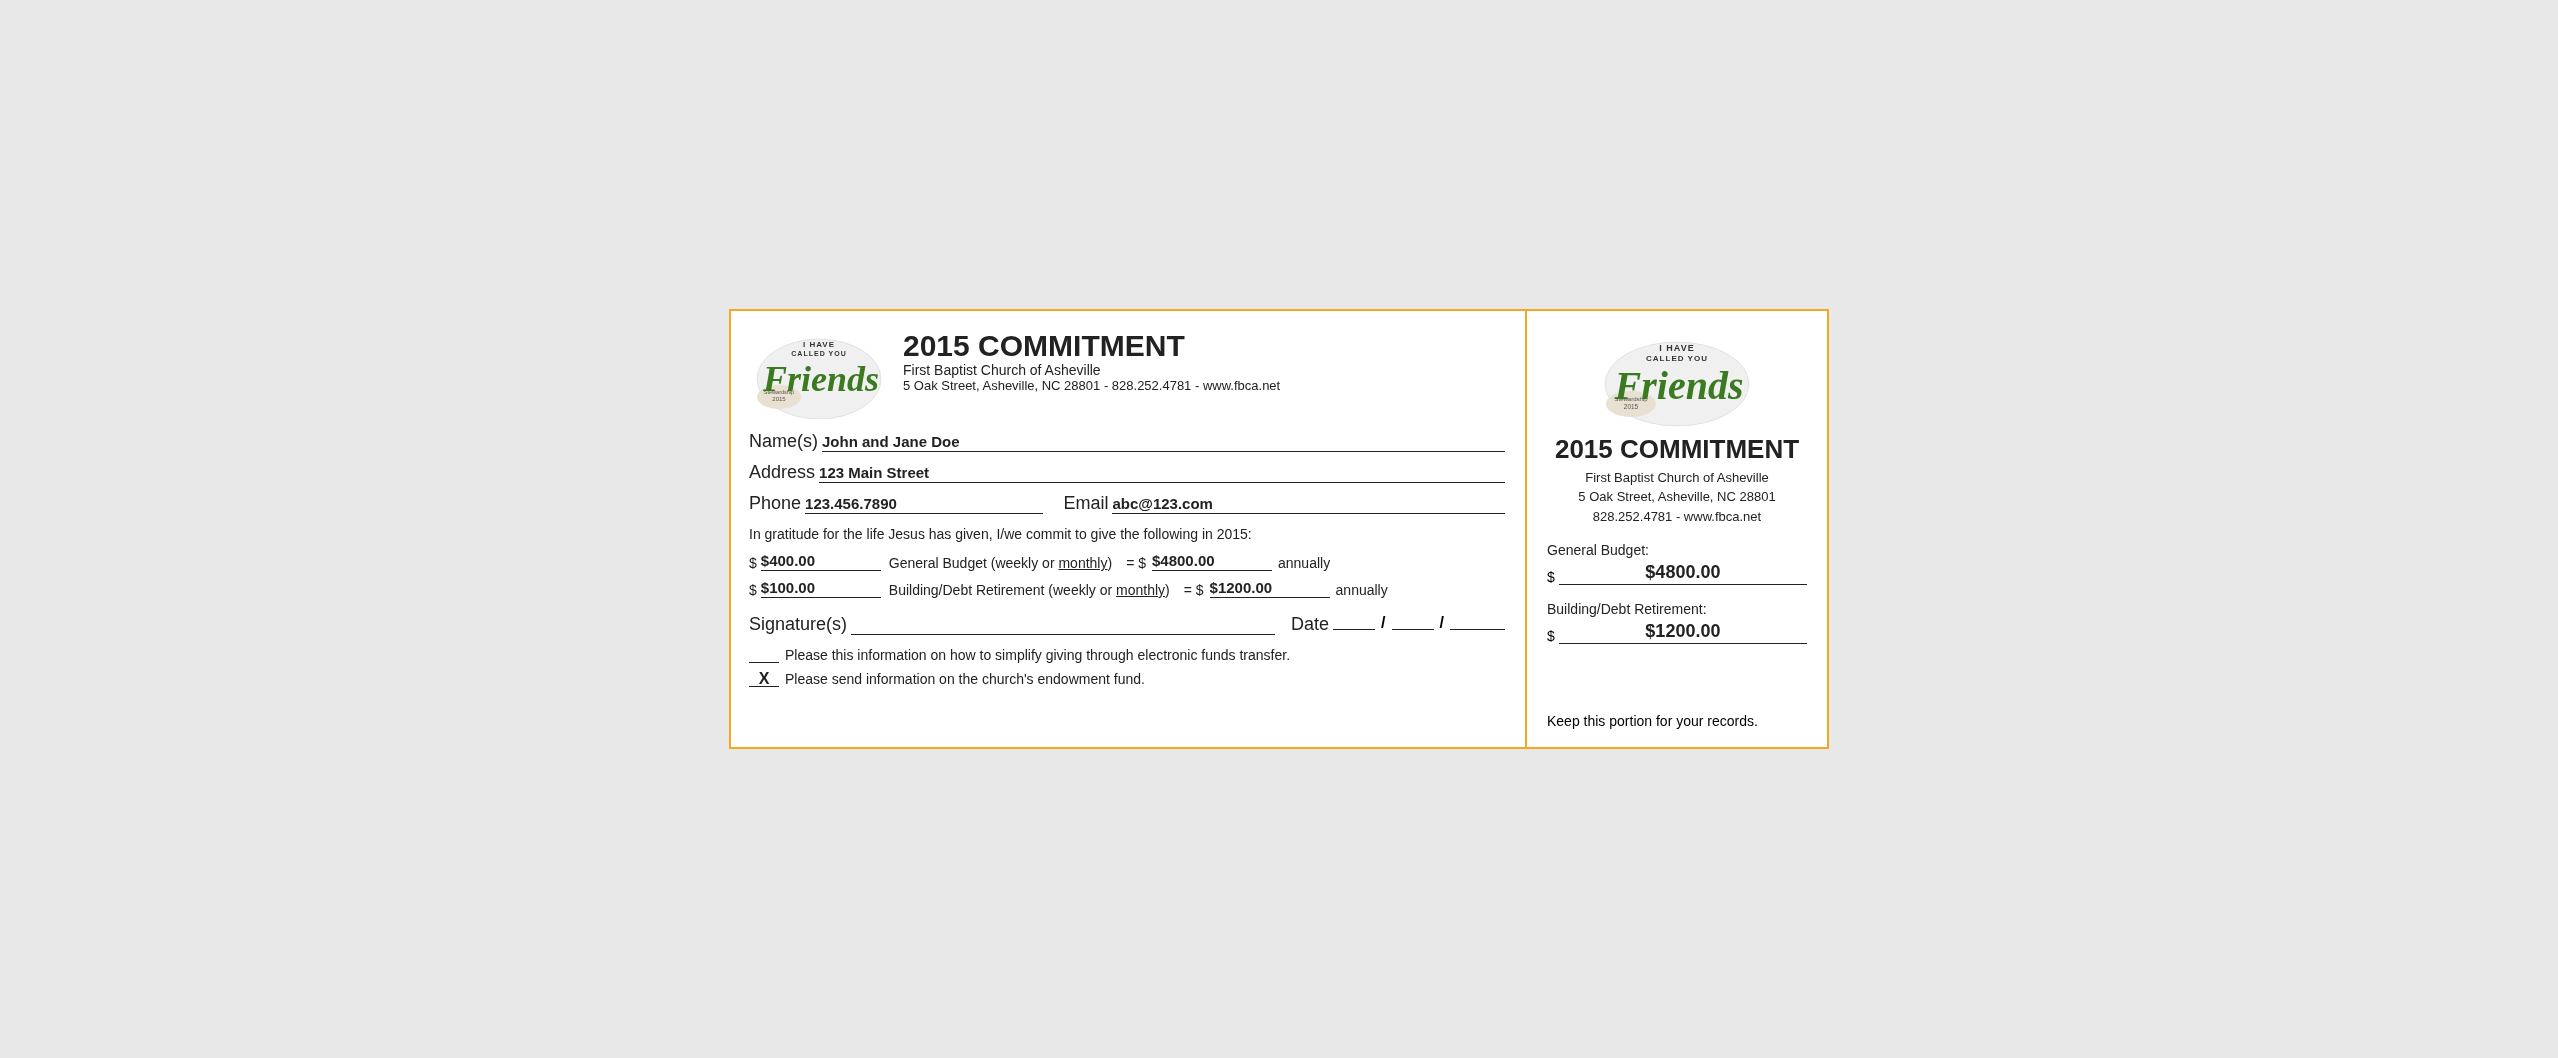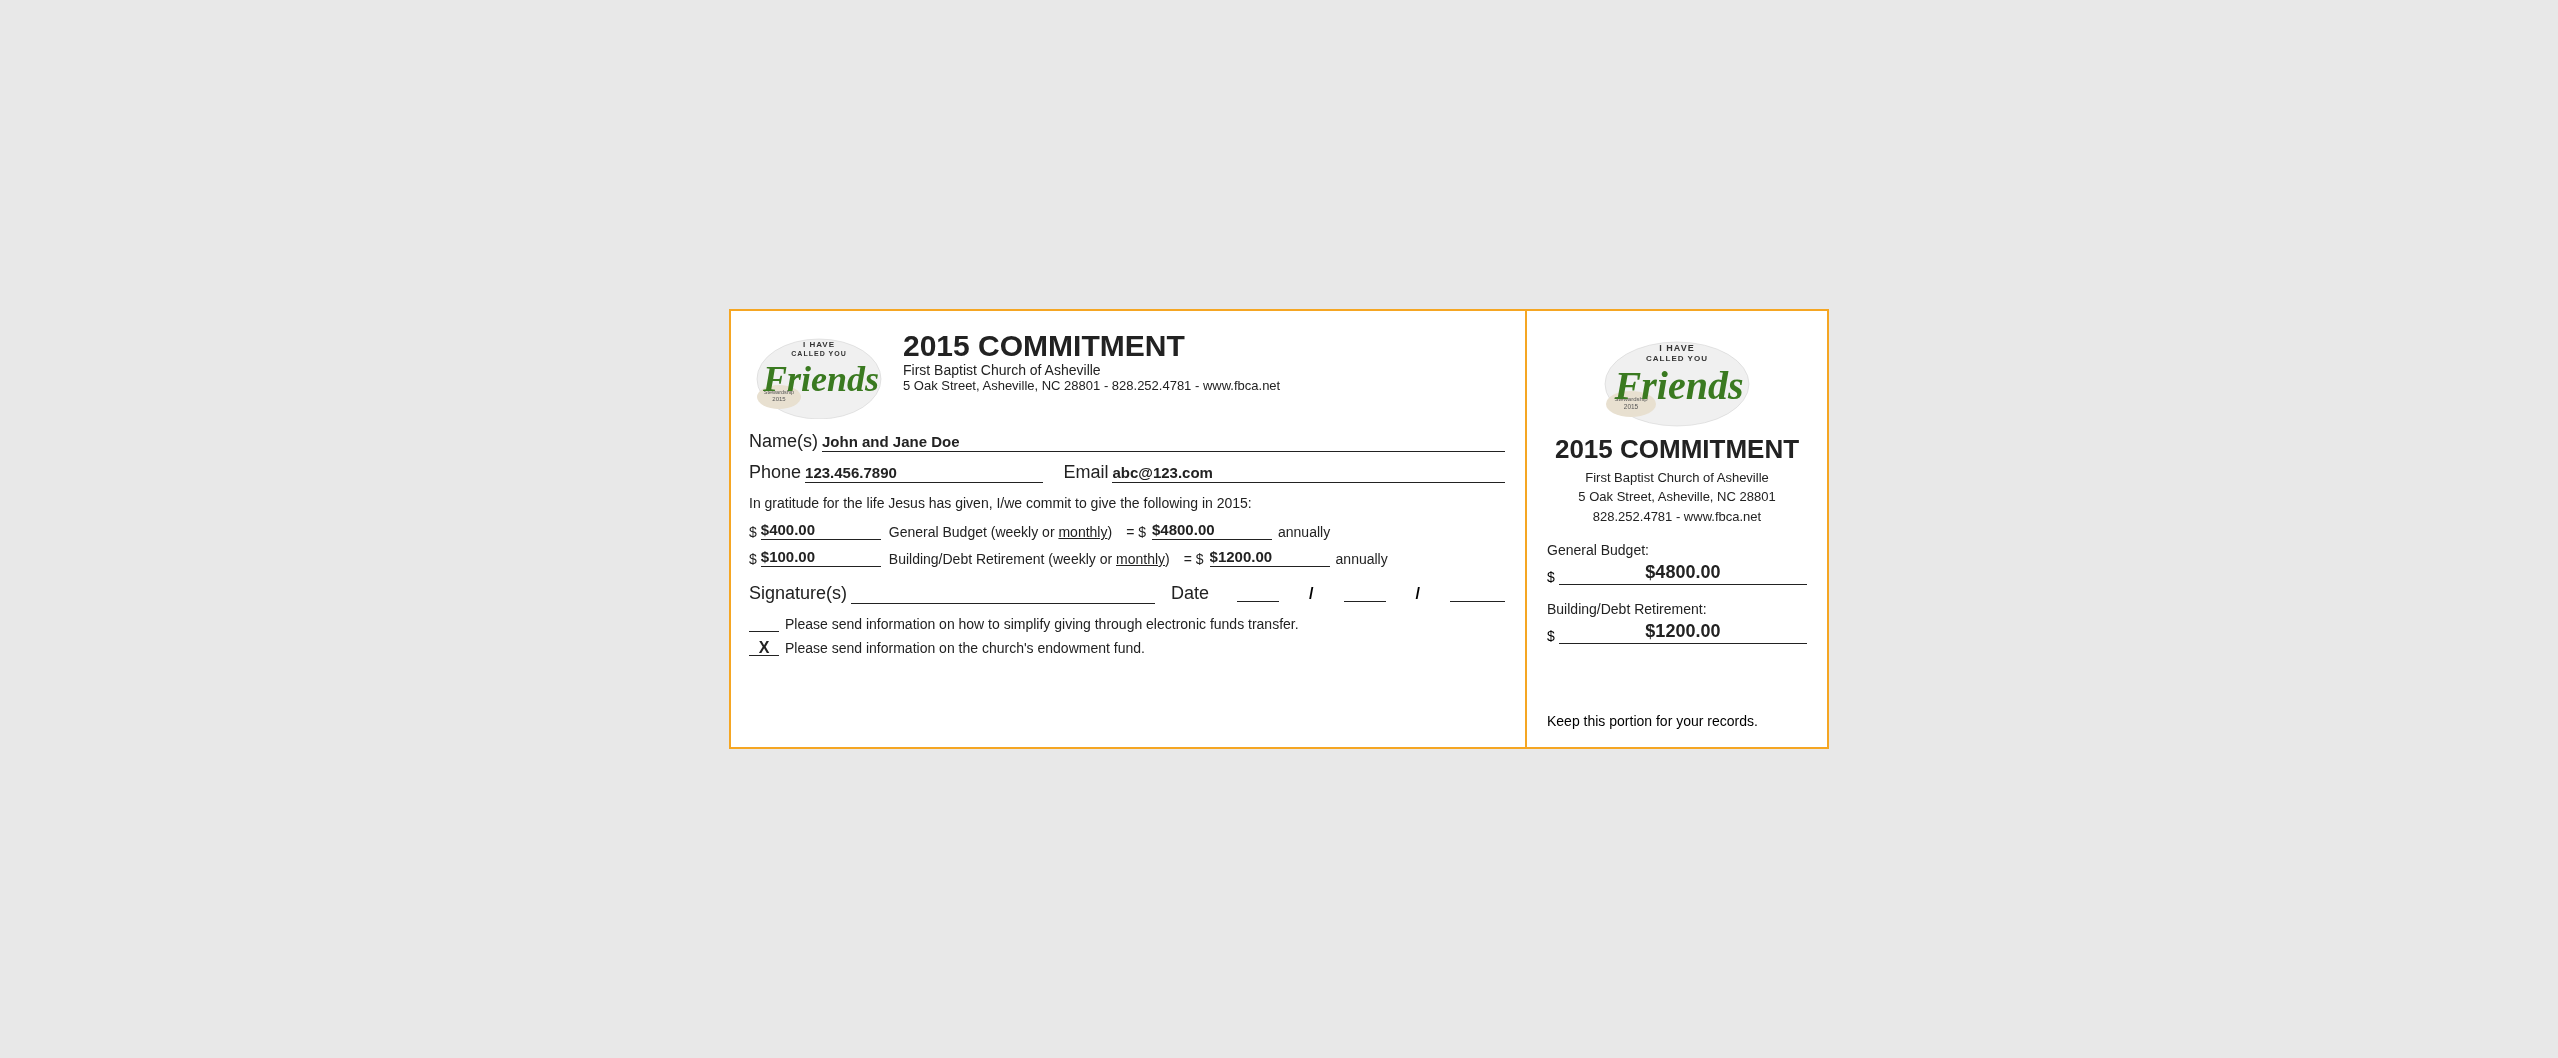--- a/index.html
+++ b/index.html
@@ -205,23 +205,22 @@
     .signature-row {
       display: flex;
       align-items: flex-end;
       margin-bottom: 12px;
     }
     .sig-field {
       flex: 1;
     }
     .date-group {
       display: flex;
-      align-items: center;
+      align-items: flex-start;
       margin-left: 16px;
-      gap: 24px;
     }
     .date-slash {
       margin: 0 6px;
       font-size: 16px;
       font-weight: bold;
     }
     .date-segment {
       width: 42px;
       border: none;
       border-bottom: 1.5px solid #222;
@@ -341,20 +340,24 @@
         <div class="church-name">First Baptist Church of Asheville</div>
         <div class="church-address">5 Oak Street, Asheville, NC  28801 - 828.252.4781 - www.fbca.net</div>
       </div>
     </div>
 
     <div class="form-line">
       <span class="label">Name(s)</span>
       <input class="underline-field" type="text" value="John and Jane Doe" style="">
     </div>
 
+    <div class="form-line">
+      <span class="label">Address</span>
+      <input class="underline-field" type="text" value="123 Main Street" style="">
+    </div>
 
 
     <div class="phone-email">
       <div class="phone-group">
         <span class="label">Phone</span>
         <input class="underline-field" type="text" value="123.456.7890" style="">
       </div>
       <div class="email-group">
         <span class="label">Email</span>
         <input class="underline-field" type="text" value="abc@123.com" style="">
@@ -394,21 +397,21 @@
           <input class="date-segment" type="text" style="">
           <span class="date-slash">/</span>
           <input class="date-segment" type="text" style="">
           <span class="date-slash">/</span>
           <input class="date-segment" style="width: 55px;" type="text">
         </div>
       </div>
 
       <div class="checkbox-row">
         <span class="checkbox-box"><span></span></span>
-        <span>Please send information on how to simplify giving through electronic funds transfer.</span>
+        <span>Please this information on how to simplify giving through electronic funds transfer.</span>
       </div>
 
       <div class="checkbox-row">
         <span class="checkbox-box"><span class="checkbox-x">X</span></span>
         <span>Please send information on the church's endowment fund.</span>
       </div>
     </div>
 
   </div>
 

